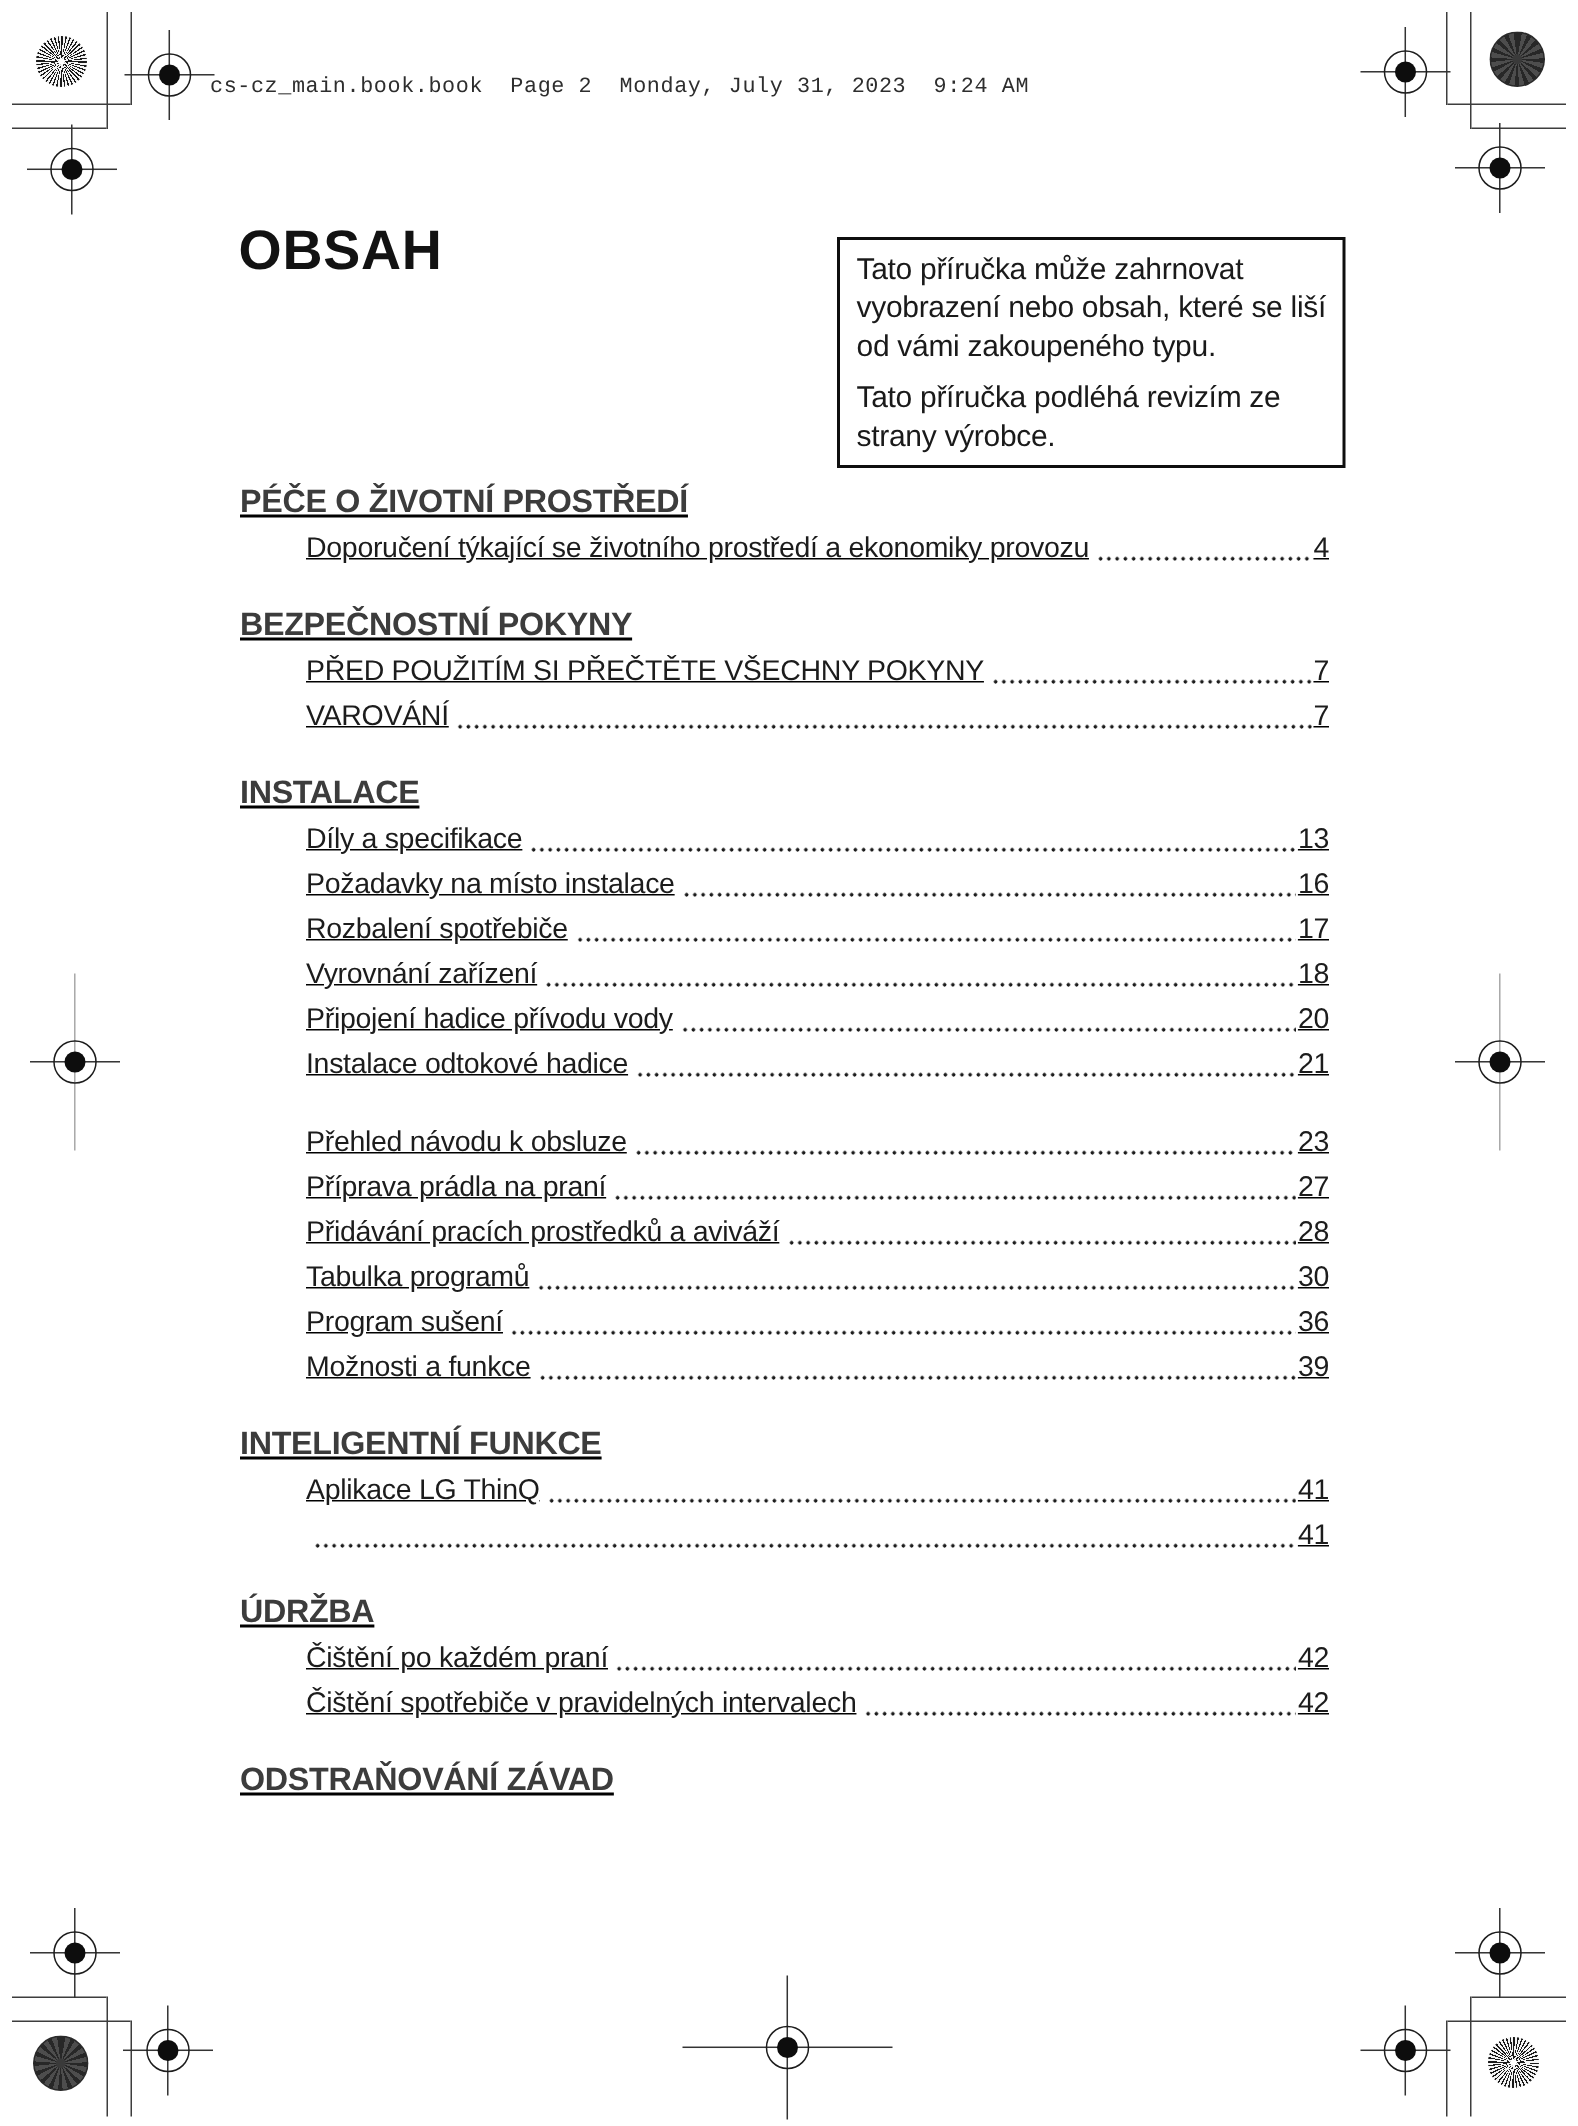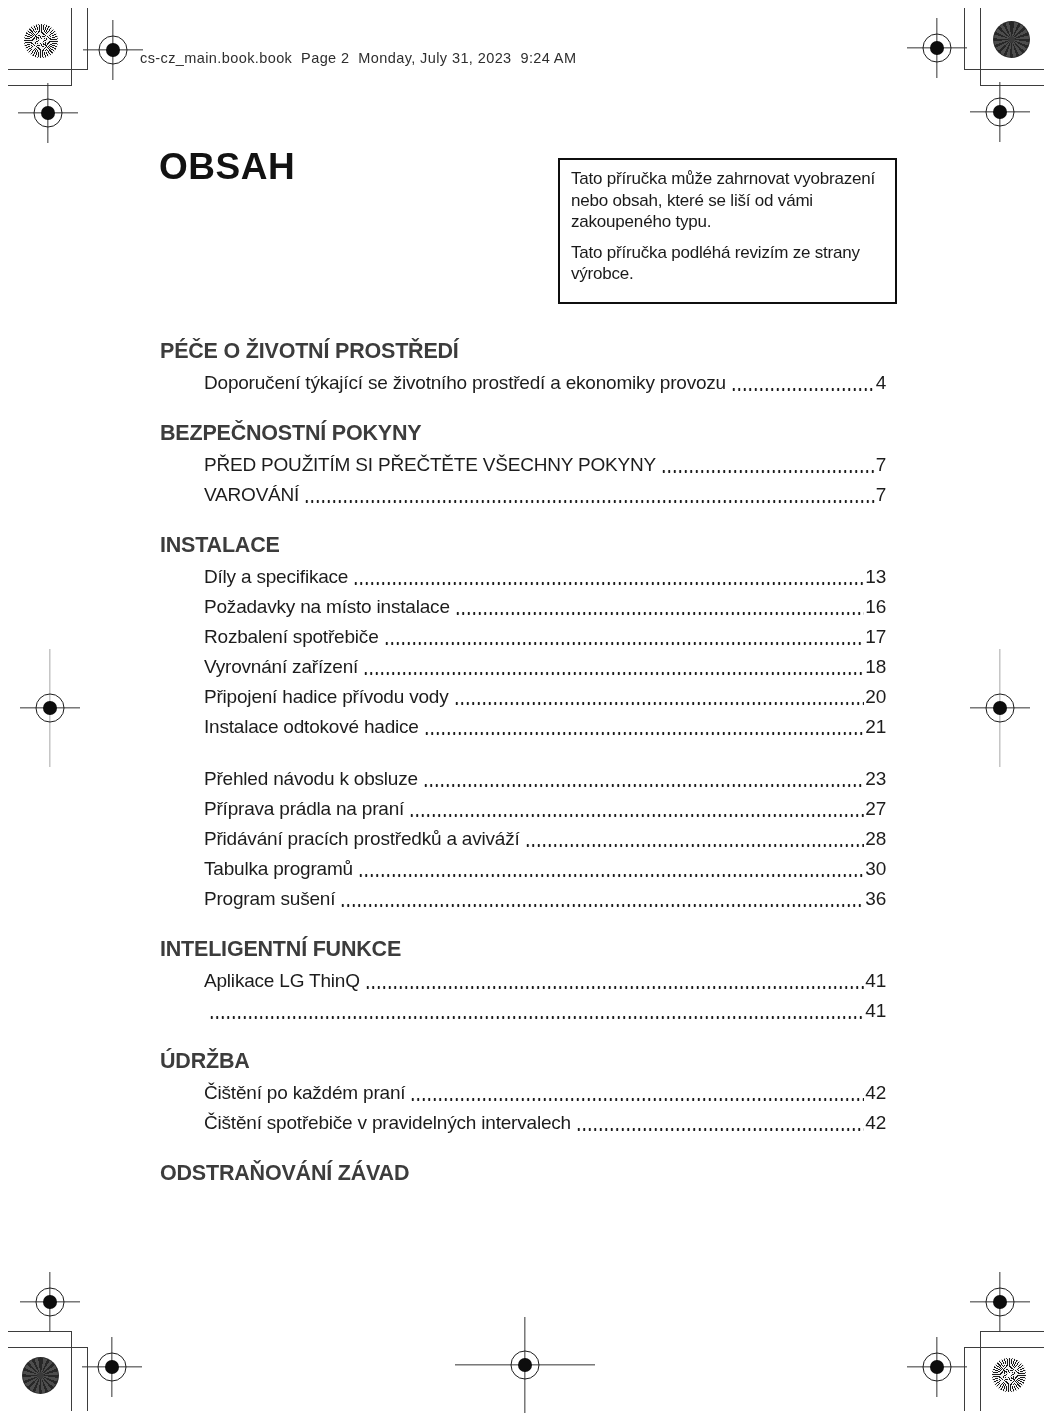--- a/index.html
+++ b/index.html
@@ -29,41 +29,41 @@
   .regmark .v { position:absolute; top:0; bottom:0; left:50%; width:1.3px; background:#333; transform:translateX(-50%); }
   .regmark .ring { position:absolute; left:50%; top:50%; width:27px; height:27px; border:1.6px solid #1d1d1d; border-radius:50%; transform:translate(-50%,-50%); background:transparent; }
   .regmark .dot { position:absolute; left:50%; top:50%; width:14px; height:14px; background:#0d0d0d; border-radius:50%; transform:translate(-50%,-50%); }
   .regmark.tall { height:118px; }
   .regmark.tall .v { background:#a8a8a8; }
   .regmark.wide { width:140px; height:96px; }
 
   
   .header-line {
     position:absolute; left:140px; top:50px;
-    font-family:Liberation Sans, sans-serif; font-size:14.5px; color:#2e2e2e;
+    font-family:Liberation Mono, monospace; font-size:14.5px; color:#2e2e2e;
     letter-spacing:0.4px; white-space:pre;
   }
 
   .page-title {
     position:absolute; left:159px; top:146px;
     font-size:37px; font-weight:700; color:#121212; letter-spacing:0.5px;
     margin:0;
   }
 
   .notice-box {
     position:absolute; left:558px; top:158px; width:314px; min-height:128px;
     border:2px solid #0f0f0f; padding:8px 10px 6px 11px; background:#fff;
   }
   .notice-box p {
-    margin:0 0 9px; font-size:17px; line-height:1.27; color:#1a1a1a;
+    margin:0 0 9px; font-size:20px; line-height:1.27; color:#1a1a1a;
     letter-spacing:-0.2px;
   }
   .notice-box p:last-child { margin-bottom:0; }
 
-  .toc { position:absolute; left:160px; top:338px; width:726px; }
+  .toc { position:absolute; left:160px; top:321px; width:726px;text-decoration:underline; }
   .toc-section { margin-bottom:22px; }
   .toc-section h2 {
     margin:0 0 4px; font-size:21.5px; line-height:26px; font-weight:700;
     color:#3c3c3c; letter-spacing:-0.2px;
   }
   .toc-entry {
     display:flex; align-items:flex-end; padding-left:44px; height:30px;
     font-size:19px; line-height:30px; color:#1c1c1c; letter-spacing:-0.2px;
   }
   .toc-entry .lbl { white-space:nowrap; }
@@ -253,20 +253,25 @@
       <div class="toc-entry">
         <span class="lbl">Tabulka programů</span>
         <span class="dots"></span>
         <span class="pg">30</span>
       </div>
       <div class="toc-entry">
         <span class="lbl">Program sušení</span>
         <span class="dots"></span>
         <span class="pg">36</span>
       </div>
+      <div class="toc-entry">
+        <span class="lbl">Možnosti a funkce</span>
+        <span class="dots"></span>
+        <span class="pg">39</span>
+      </div>
     </section>
     <section class="toc-section">
       <h2>INTELIGENTNÍ FUNKCE</h2>
       <div class="toc-entry">
         <span class="lbl">Aplikace LG ThinQ</span>
         <span class="dots"></span>
         <span class="pg">41</span>
       </div>
       <div class="toc-entry">
         <span class="dots"></span>

